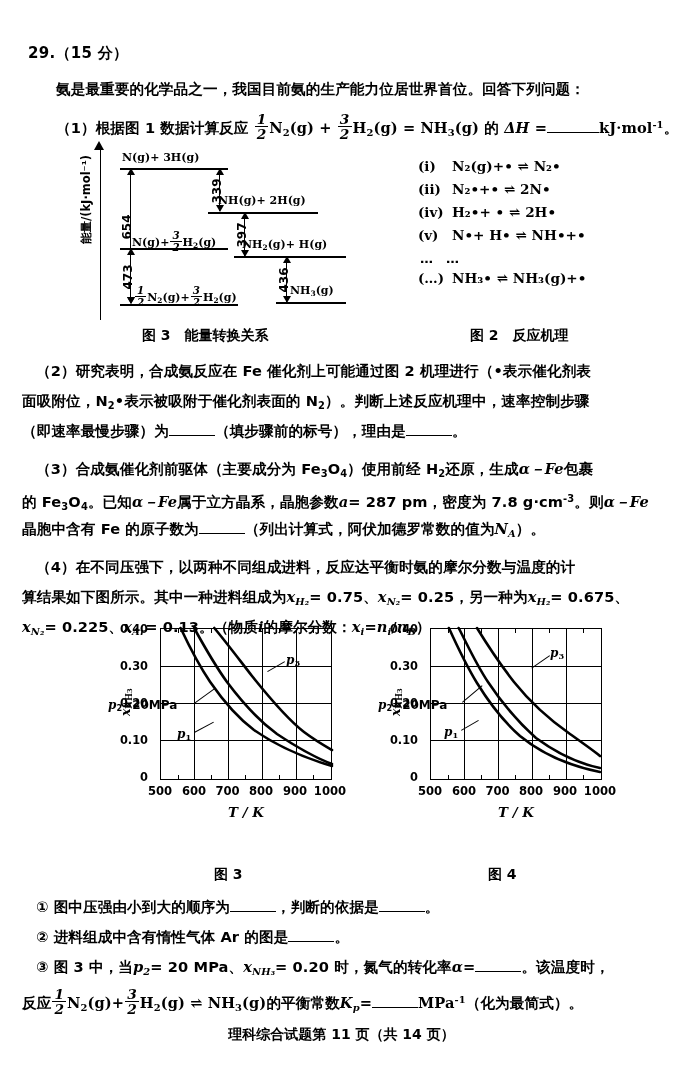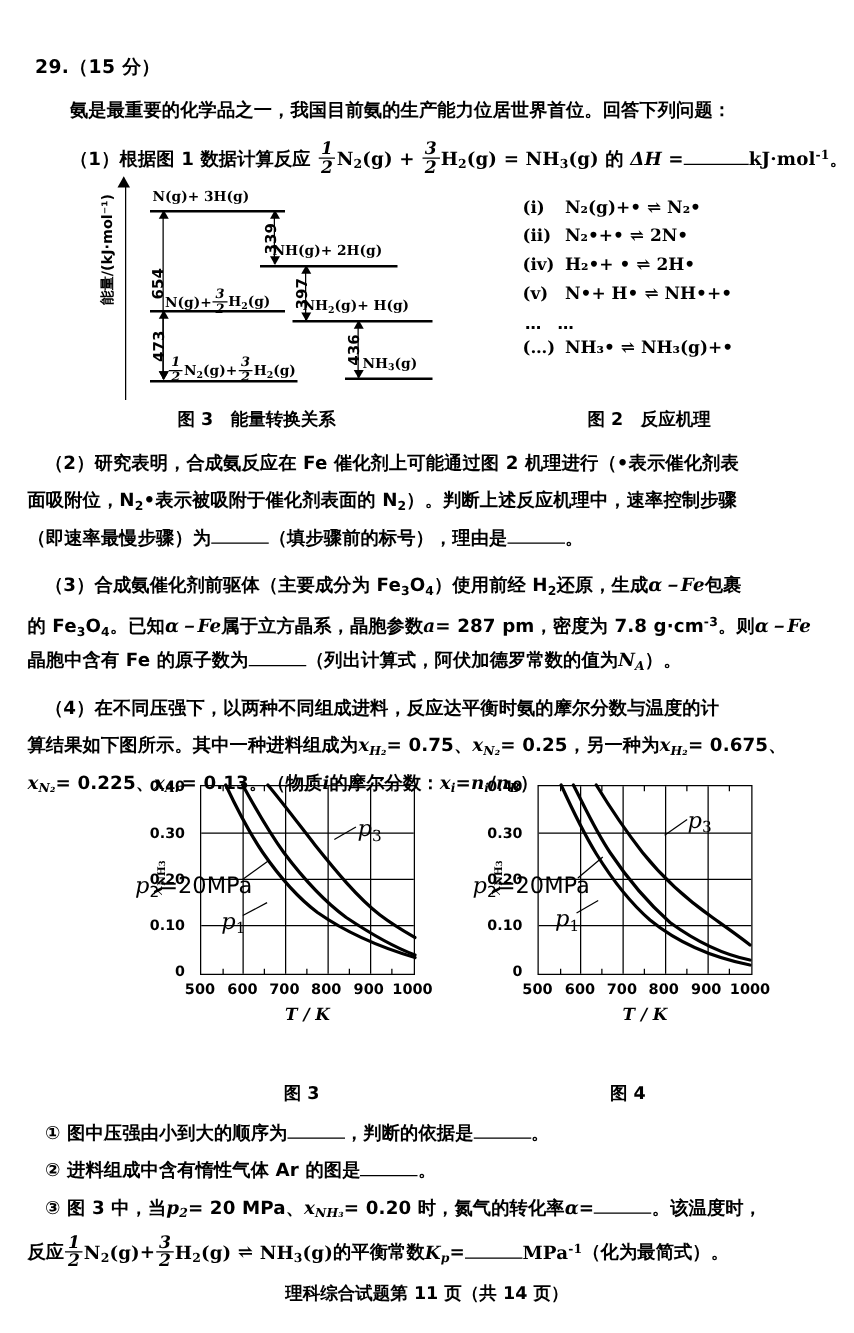--- a/index.html
+++ b/index.html
@@ -122,21 +122,21 @@
     text-align:center; font-size:13.4px; font-weight:bold;
     font-family:"DejaVu Serif","Liberation Serif",serif;
   }
   .chart .yaxtitle {
     position:absolute; left:-6px; top:74px; width:60px;
     text-align:center; transform:rotate(-90deg);
     font-size:12.4px; font-weight:bold;
     font-family:"DejaVu Serif","Liberation Serif",serif;
   }
   .chart .cl {
-    position:absolute; font-size:18px; font-weight:normal; white-space:nowrap;
+    position:absolute; font-size:12px; font-weight:bold; white-space:nowrap;
     font-family:"DejaVu Serif","Liberation Serif",serif;
   }
   .chart .cl.sans { font-family:"DejaVu Sans","Liberation Sans",sans-serif; }
   .leader { position:absolute; height:0; border-top:1.3px solid #000; transform-origin:0 0; }
 
   .footer {
     position:absolute; left:0; top:1026px; width:683px;
     text-align:center; font-size:14px; font-weight:bold;
   }
 </style>
@@ -331,21 +331,21 @@
       <i>p</i><span class="sub">1</span>
     </div>
     <div class="leader" style="left:92px; top:112px; width:22px; transform:rotate(-28deg);"></div>
 
     <div class="cl" style="left:184px; top:33px;">
       <i>p</i><span class="sub">3</span>
     </div>
     <div class="leader" style="left:183px; top:42px; width:20px; transform:rotate(150deg);"></div>
   </div>
 
-  <div class="figcap" style="left:227px; top:866px;">图 3</div>
+  <div class="figcap" style="left:214px; top:866px;">图 3</div>
 
   <div class="chart" id="chart4" style="left:372px;">
     <div class="plot">
       <div class="gv" style="left:33.4px;"></div>
       <div class="gv" style="left:67.2px;"></div>
       <div class="gv" style="left:101px;"></div>
       <div class="gv" style="left:134.8px;"></div>
       <div class="gh" style="top:111px;"></div>
       <div class="gh" style="top:74px;"></div>
       <div class="gh" style="top:37px;"></div>

